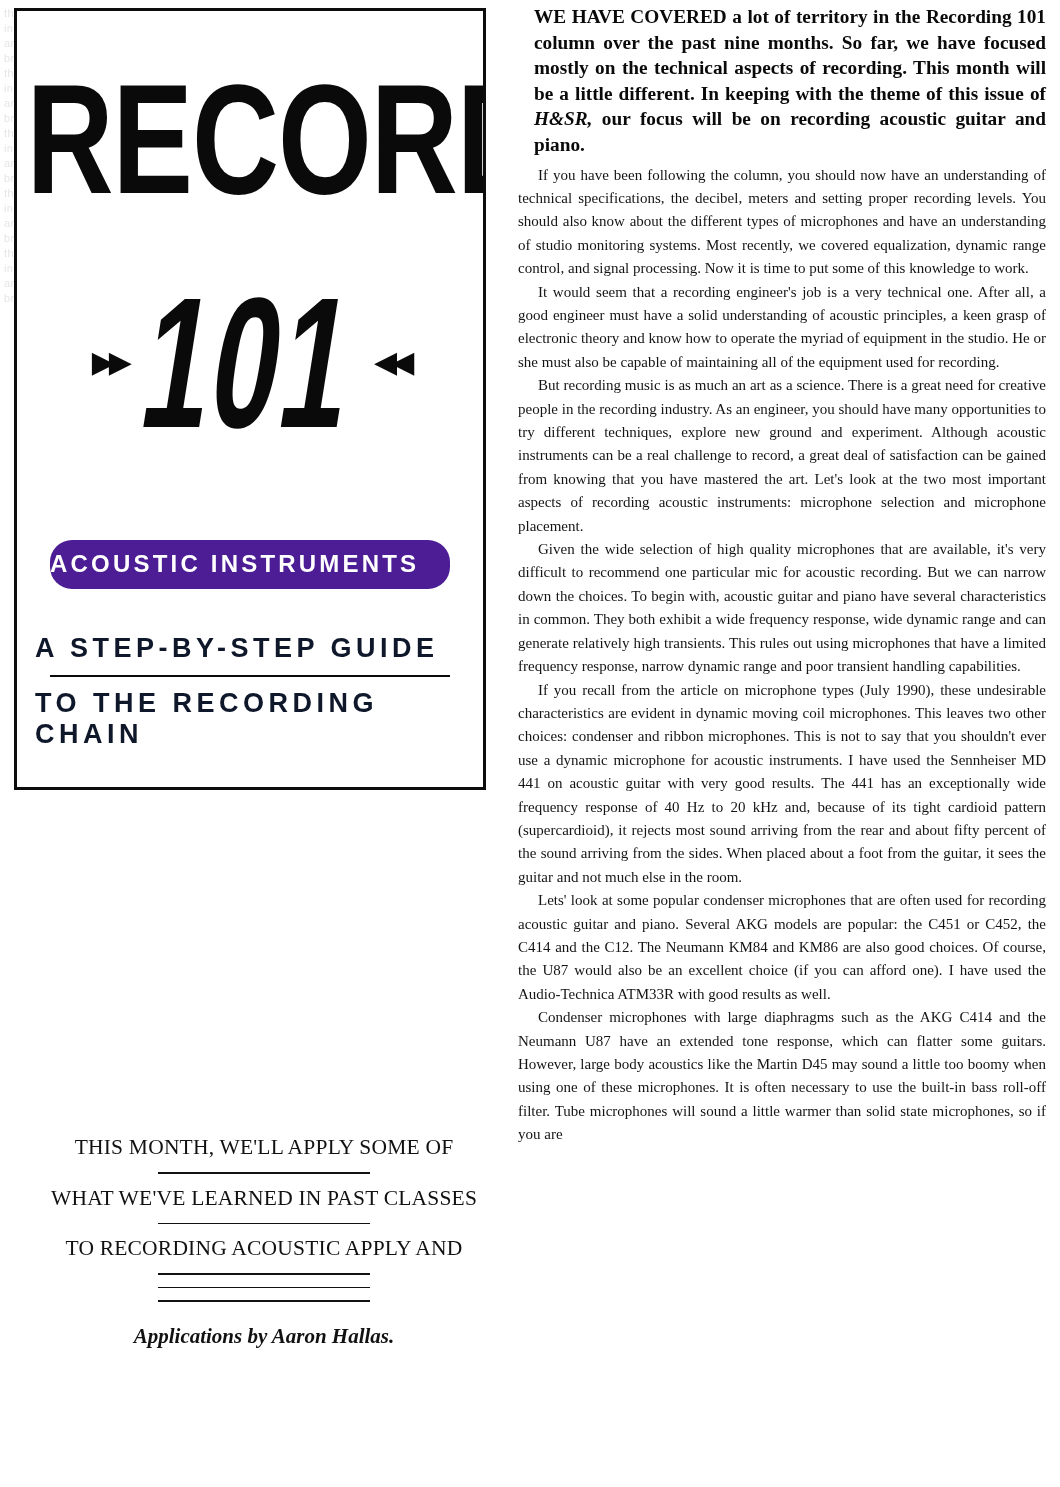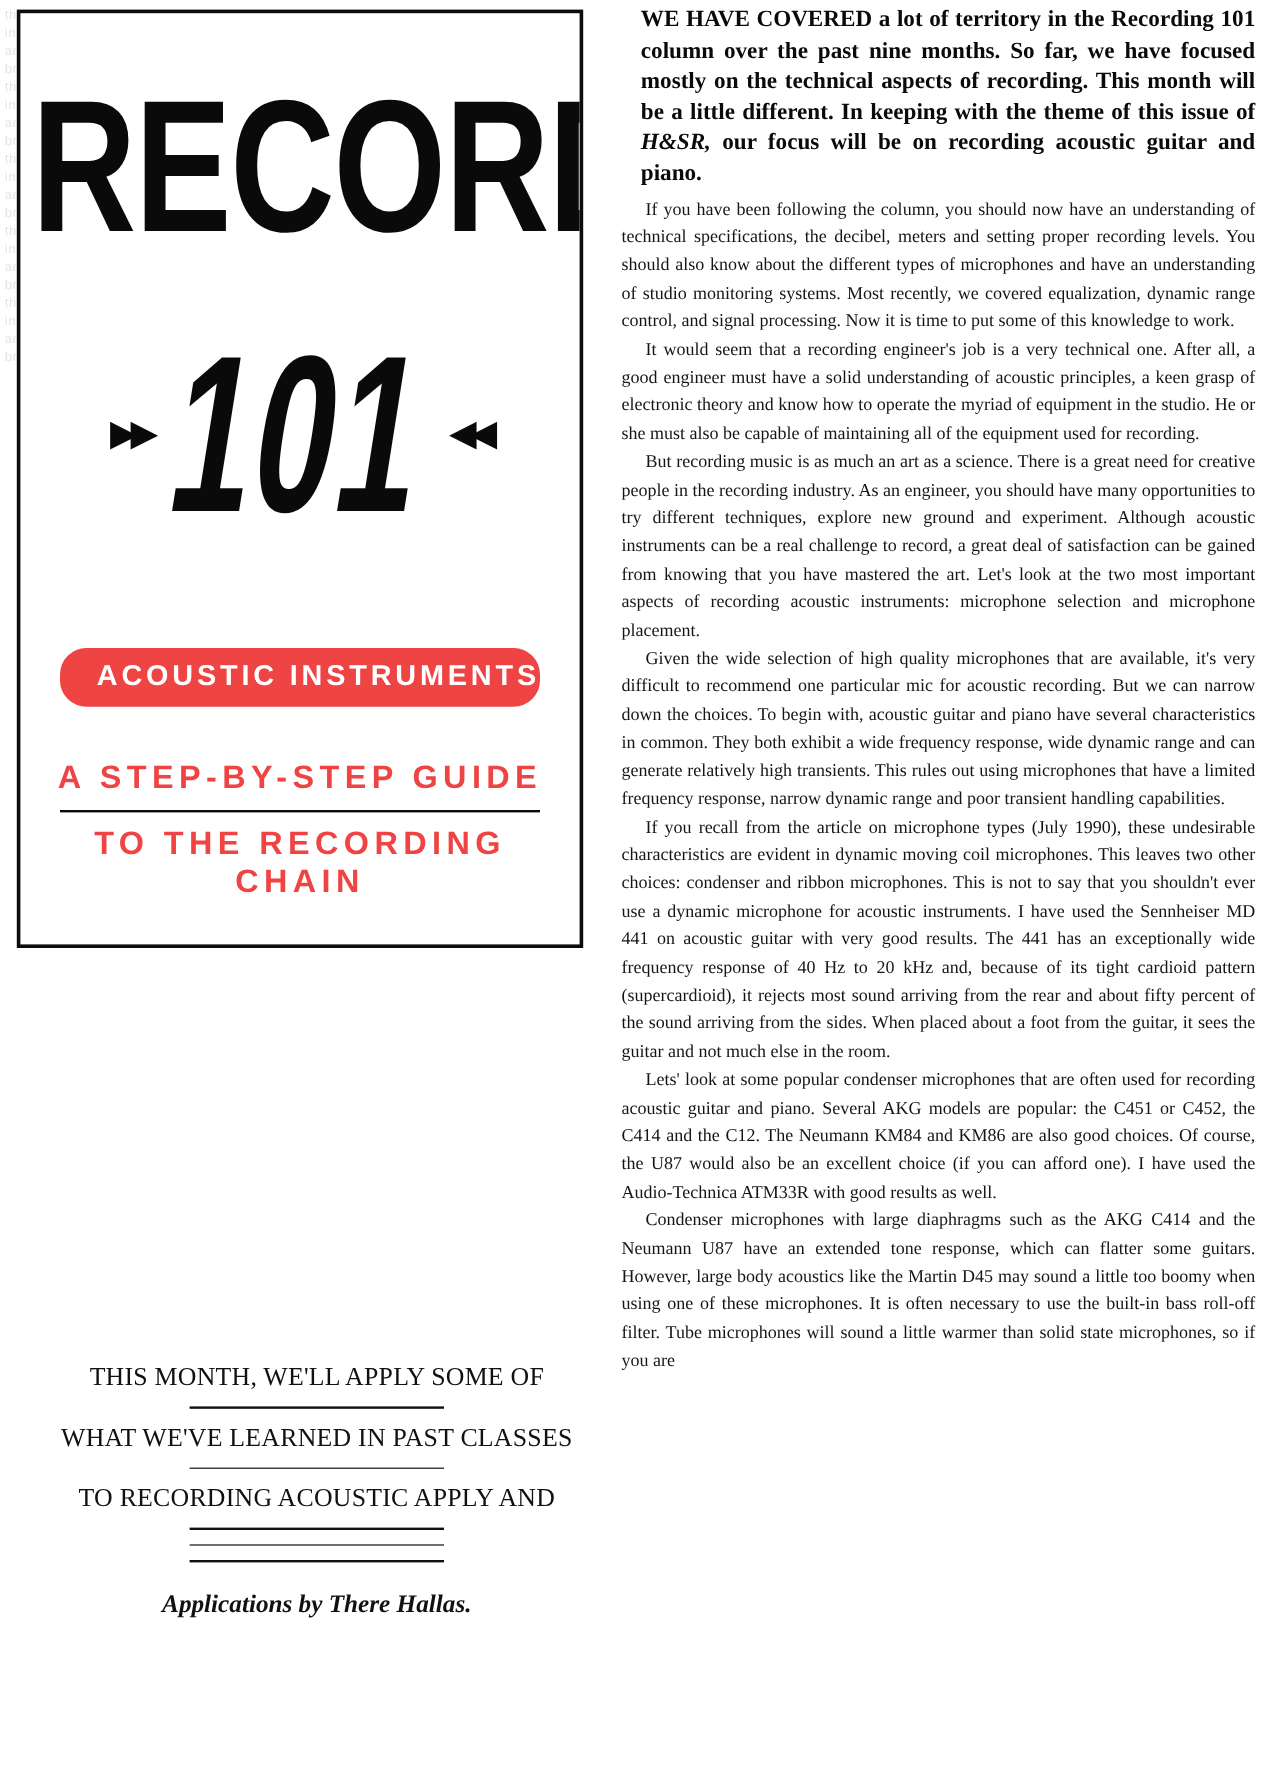--- a/index.html
+++ b/index.html
@@ -100,38 +100,38 @@
     line-height: 1;
     color: #0a0a0a;
     transform: skewX(-9deg) scaleY(1.55);
     transform-origin: center;
     letter-spacing: 2px;
     padding: 0 6px;
   }
   .pill {
     margin: 118px auto 0 auto;
     width: 400px;
-    background: #ef4444;
+    background: #4c1d95;
     color: #ffffff;
     border-radius: 22px;
-    text-align: right;
+    text-align: left;
     font-family: "Liberation Sans", sans-serif;
     font-weight: bold;
     font-size: 24px;
     letter-spacing: 3.2px;
     padding: 10px 0 11px 0;
     box-sizing: border-box;
   }
   .sub-line {
-    text-align: center;
+    text-align: left;
     font-family: "Liberation Sans", sans-serif;
     font-weight: bold;
     font-size: 27px;
     letter-spacing: 4.5px;
-    color: #ef4444;
+    color: #0f172a;
   }
   .sub1 { margin-top: 44px; }
   .rule-cover {
     width: 400px;
     height: 2px;
     background: #0a0a0a;
     margin: 11px auto 11px auto;
   }
 
   
@@ -233,21 +233,21 @@
 
     <div class="tagline">
       <div class="tagline-line">THIS MONTH, WE'LL APPLY SOME OF</div>
       <div class="tag-rule"></div>
       <div class="tagline-line">WHAT WE'VE LEARNED IN PAST CLASSES</div>
       <div class="tag-rule"></div>
       <div class="tagline-line">TO RECORDING ACOUSTIC APPLY AND</div>
       <div class="tag-rule"></div>
       <div class="tag-rule"></div>
       <div class="tag-rule"></div>
-      <div class="byline">Applications by There Hallas.</div>
+      <div class="byline">Applications by Aaron Hallas.</div>
     </div>
   </div>
 
   <div class="right-col">
 
     <p class="lede"><span>WE HAVE COVERED a lot of territory in the Recording 101 column over the past nine months. So far, we have focused mostly on the technical aspects of recording. This month will be a little different. In keeping with the theme of this issue of </span><em>H&amp;SR,</em><span> our focus will be on recording acoustic guitar and piano.</span></p>
 
     <p class="body-p">If you have been following the column, you should now have an understanding of technical specifications, the decibel, meters and setting proper recording levels. You should also know about the different types of microphones and have an understanding of studio monitoring systems. Most recently, we covered equalization, dynamic range control, and signal processing. Now it is time to put some of this knowledge to work.</p>
     <p class="body-p">It would seem that a recording engineer's job is a very technical one. After all, a good engineer must have a solid understanding of acoustic principles, a keen grasp of electronic theory and know how to operate the myriad of equipment in the studio. He or she must also be capable of maintaining all of the equipment used for recording.</p>
     <p class="body-p">But recording music is as much an art as a science. There is a great need for creative people in the recording industry. As an engineer, you should have many opportunities to try different techniques, explore new ground and experiment. Although acoustic instruments can be a real challenge to record, a great deal of satisfaction can be gained from knowing that you have mastered the art. Let's look at the two most important aspects of recording acoustic instruments: microphone selection and microphone placement.</p>

